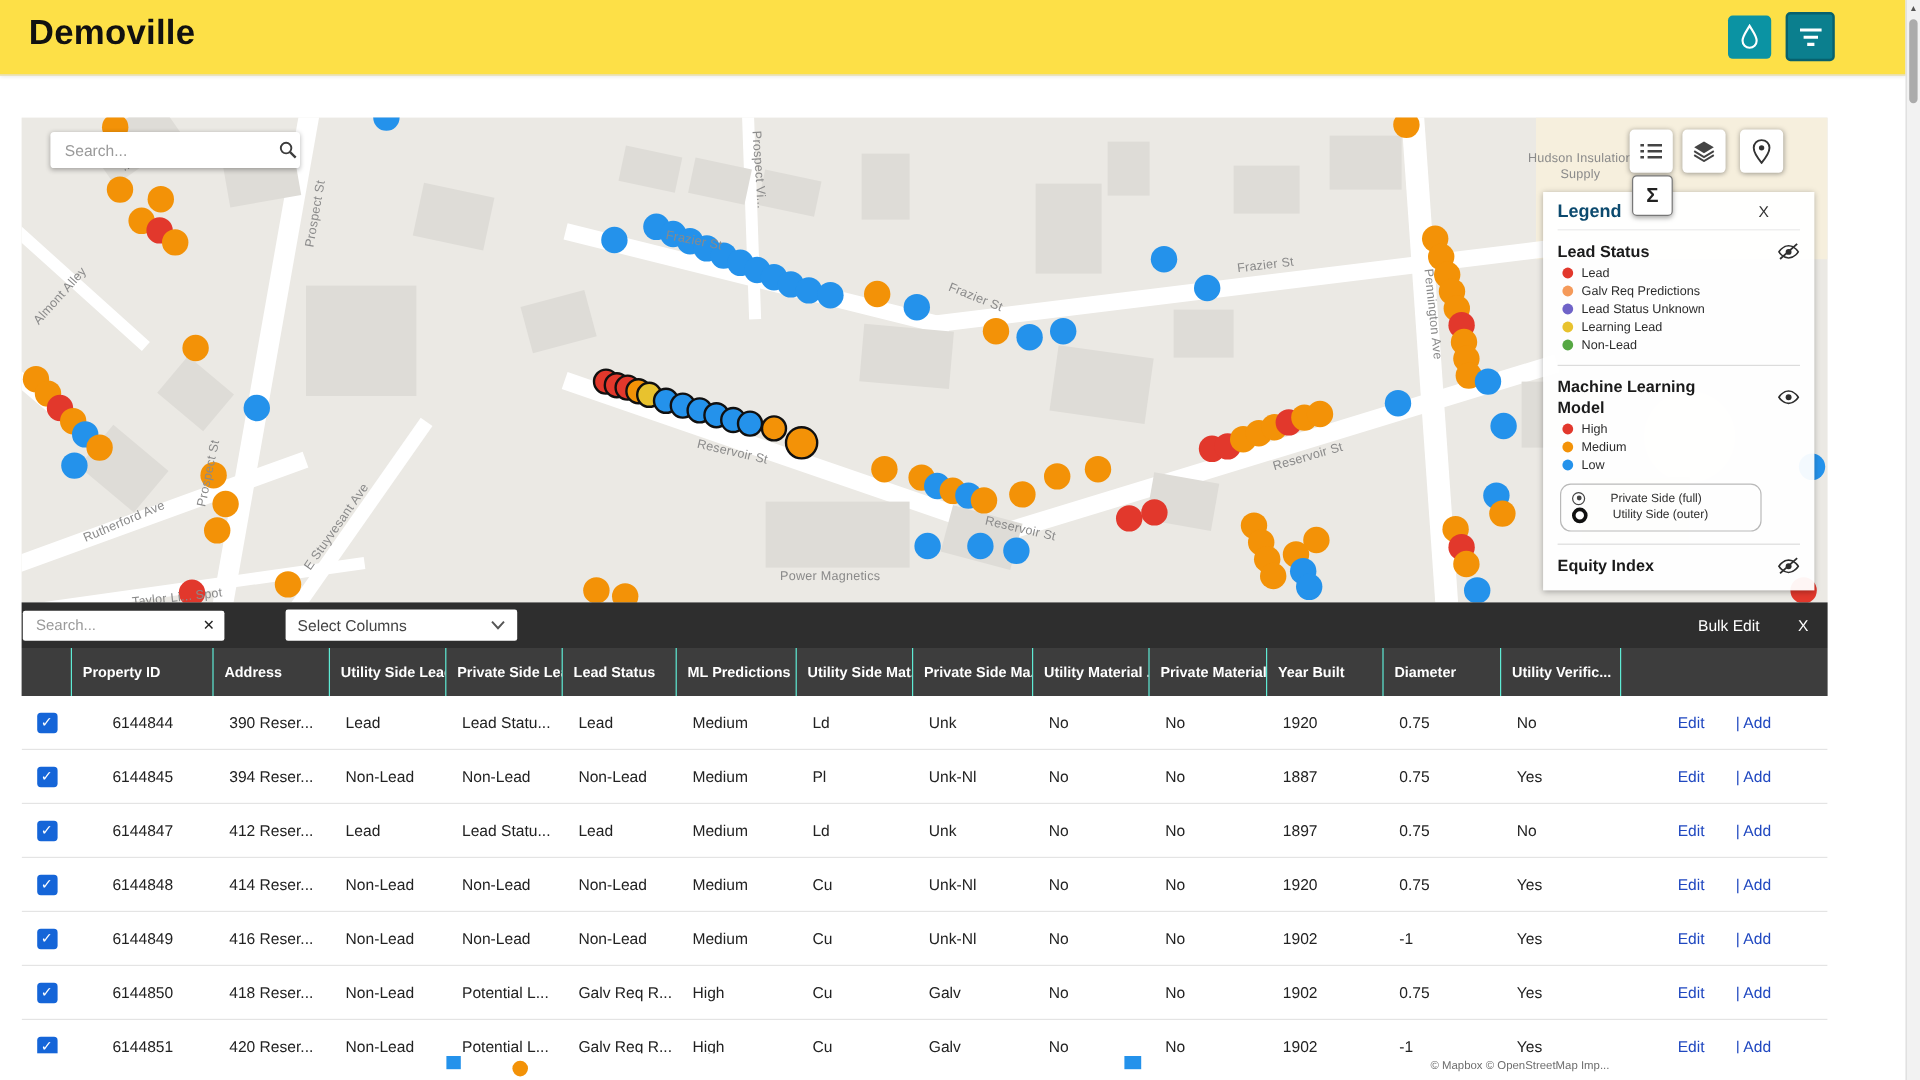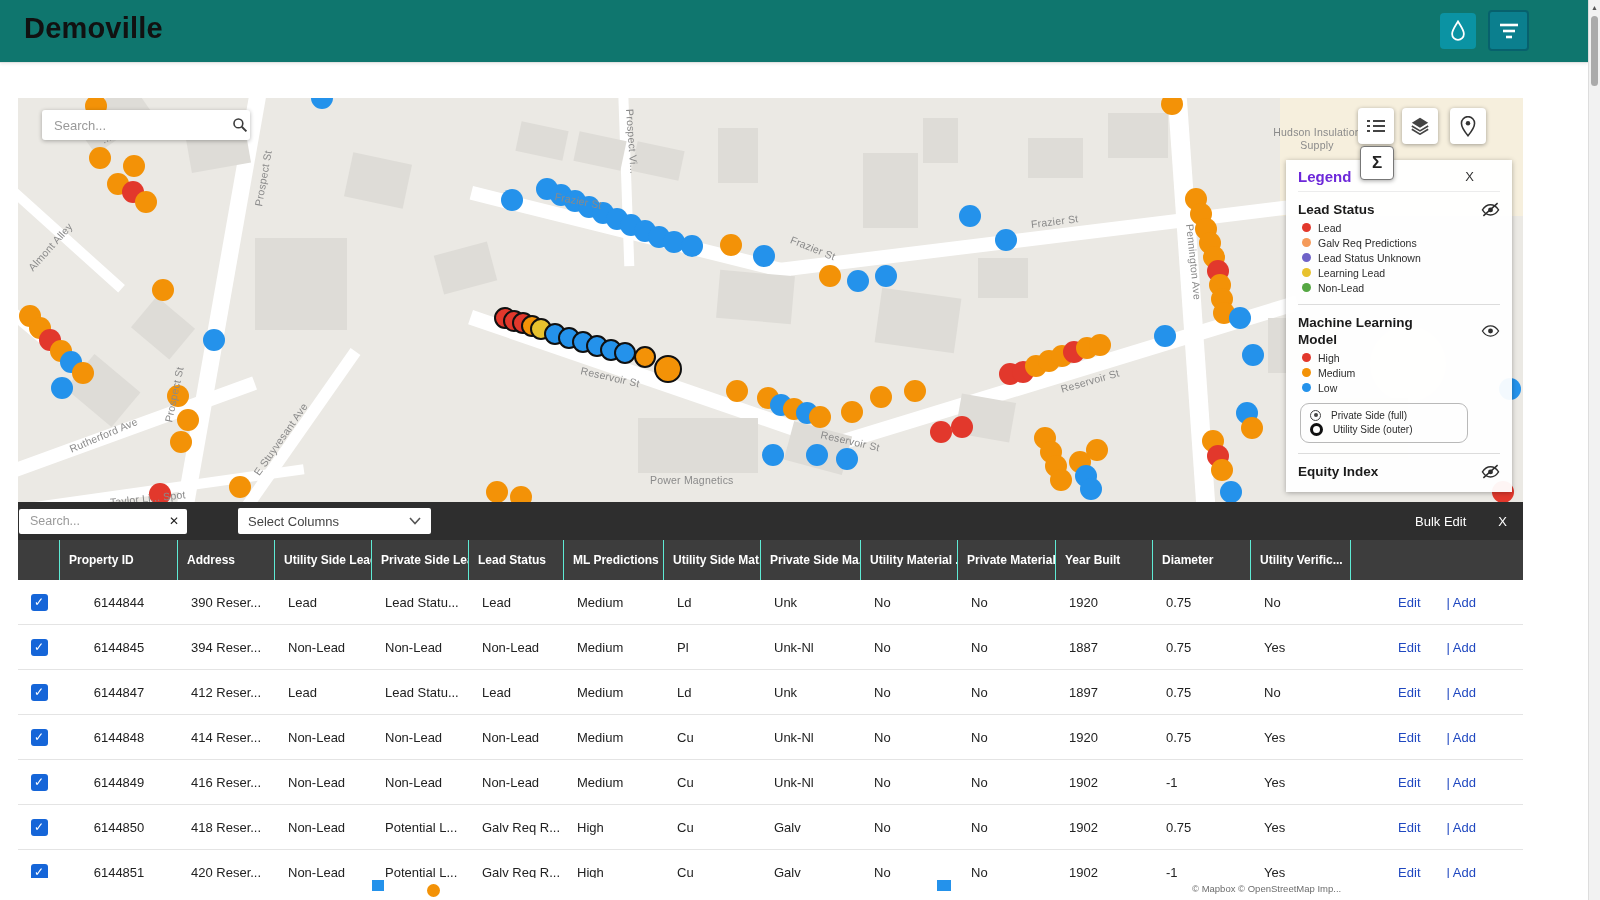--- a/index.html
+++ b/index.html
@@ -1,19 +1,19 @@
 <!DOCTYPE html>
 <html><head>
 <meta charset="utf-8">
 <style>
   html,body{margin:0;padding:0}
   body{width:1600px;height:900px;overflow:hidden;position:relative;background:#fff;font-family:"Liberation Sans",sans-serif}
 
   
-  .app-header{position:absolute;left:0;top:0;width:1588px;height:62px;background:#0f766e;border-bottom:1px solid #e2e2e2;box-shadow:0 1px 3px rgba(0,0,0,.08);z-index:30}
+  .app-header{position:absolute;left:0;top:0;width:1588px;height:62px;background:#fde047;border-bottom:1px solid #e2e2e2;box-shadow:0 1px 3px rgba(0,0,0,.08);z-index:30}
   .app-title{position:absolute;left:24px;top:12px;font-size:29px;font-weight:700;color:#111;letter-spacing:.2px}
   .hdr-btn{position:absolute;display:flex;align-items:center;justify-content:center;border-radius:4px;cursor:pointer}
   .hdr-btn.droplet{right:112px;top:13px;width:36px;height:36px;background:#0b93a3}
   .hdr-btn.filterb{right:59px;top:10px;width:41px;height:41px;background:#0b7f8e;border:2px solid #07616d;box-sizing:border-box}
 
   
   .map{position:absolute;left:18px;top:98px;width:1505px;height:404px;background:#ebe9e4;overflow:hidden}
   .road{position:absolute;background:#fff;transform-origin:0 0}
   .bldg{position:absolute;background:#dedcd7}
   .beige{position:absolute;background:#f6efdd}
@@ -24,31 +24,31 @@
   .map-search{position:absolute;left:24px;top:12px;width:208px;height:30px;background:#fff;border-radius:3px;box-shadow:0 1px 4px rgba(0,0,0,.3);display:flex;align-items:center;z-index:5}
   .map-search input{border:0;outline:0;flex:1;margin-left:10px;font-size:13px;font-family:inherit;color:#333;background:transparent}
   .map-search input::placeholder,.tbar-search input::placeholder{color:#9a9a9a}
   .msearch-icon{display:flex;margin-right:9px}
   .map-btn{position:absolute;width:36px;height:36px;background:#fff;border-radius:4px;box-shadow:0 1px 4px rgba(0,0,0,.35);display:flex;align-items:center;justify-content:center;z-index:6;cursor:pointer}
   .map-btn.sigma{width:34px;height:34px;border:1px solid #777;font-size:17px;font-weight:700;color:#222;z-index:8;box-sizing:border-box}
 
   
   .legend{position:absolute;right:11px;top:62px;width:226px;background:rgba(255,255,255,.95);box-shadow:0 1px 5px rgba(0,0,0,.3);padding:8px 12px 12px;z-index:7;box-sizing:border-box}
   .legend-hd{display:flex;justify-content:space-between;align-items:center;padding-bottom:6px;border-bottom:1px solid #ececec}
-  .legend-title{font-size:15px;font-weight:700;color:#6d28d9}
+  .legend-title{font-size:15px;font-weight:700;color:#0c4a6e}
   .legend-x{font-size:13px;color:#333;cursor:pointer;padding-right:26px}
   .lg-sec-hd{display:flex;justify-content:space-between;align-items:center;margin-top:9px}
   .lg-sec-title{font-size:13.5px;font-weight:700;color:#1b1b1b;line-height:1.3;width:150px}
   .lg-item{display:flex;align-items:center;gap:7px;margin:3px 0 0 4px}
   .lg-dot{width:9px;height:9px;border-radius:50%;flex:0 0 auto}
   .lg-item .lbl,.radio-row .lbl{font-size:10.5px;color:#2c2c2c}
   .radio-row .lbl{font-size:10px}
   .lg-div{border-top:1px solid #dcdcdc;margin-top:10px}
   .radio-box{border:1px solid #b9b9b9;border-radius:9px;padding:4px 9px;margin:9px 0 2px 2px;width:148px}
-  .radio-row{display:flex;align-items:center;gap:10px;margin:2px 0;cursor:pointer}
+  .radio-row{display:flex;align-items:center;gap:21px;margin:2px 0;cursor:pointer}
   .r-dot{width:9px;height:9px;border:1px solid #444;border-radius:50%;display:flex;align-items:center;justify-content:center;flex:0 0 auto}
   .r-dot i{width:4px;height:4px;background:#444;border-radius:50%}
   .r-ring{width:7px;height:7px;border:3px solid #101010;border-radius:50%;flex:0 0 auto}
   .eye-wrap{display:flex;cursor:pointer}
 
   
   .tbar{position:absolute;left:18px;top:502px;width:1505px;height:38px;background:#2e2e2e;display:flex;align-items:center;z-index:9}
   .tbar-search{width:168px;height:25px;background:#fff;border-radius:2px;display:flex;align-items:center;margin-left:1px}
   .tbar-search input{border:0;outline:0;flex:1;margin-left:9px;font-size:12.5px;font-family:inherit;color:#333;background:transparent;min-width:0}
   .tbar-x{color:#222;font-size:12px;padding:0 8px;cursor:pointer}

